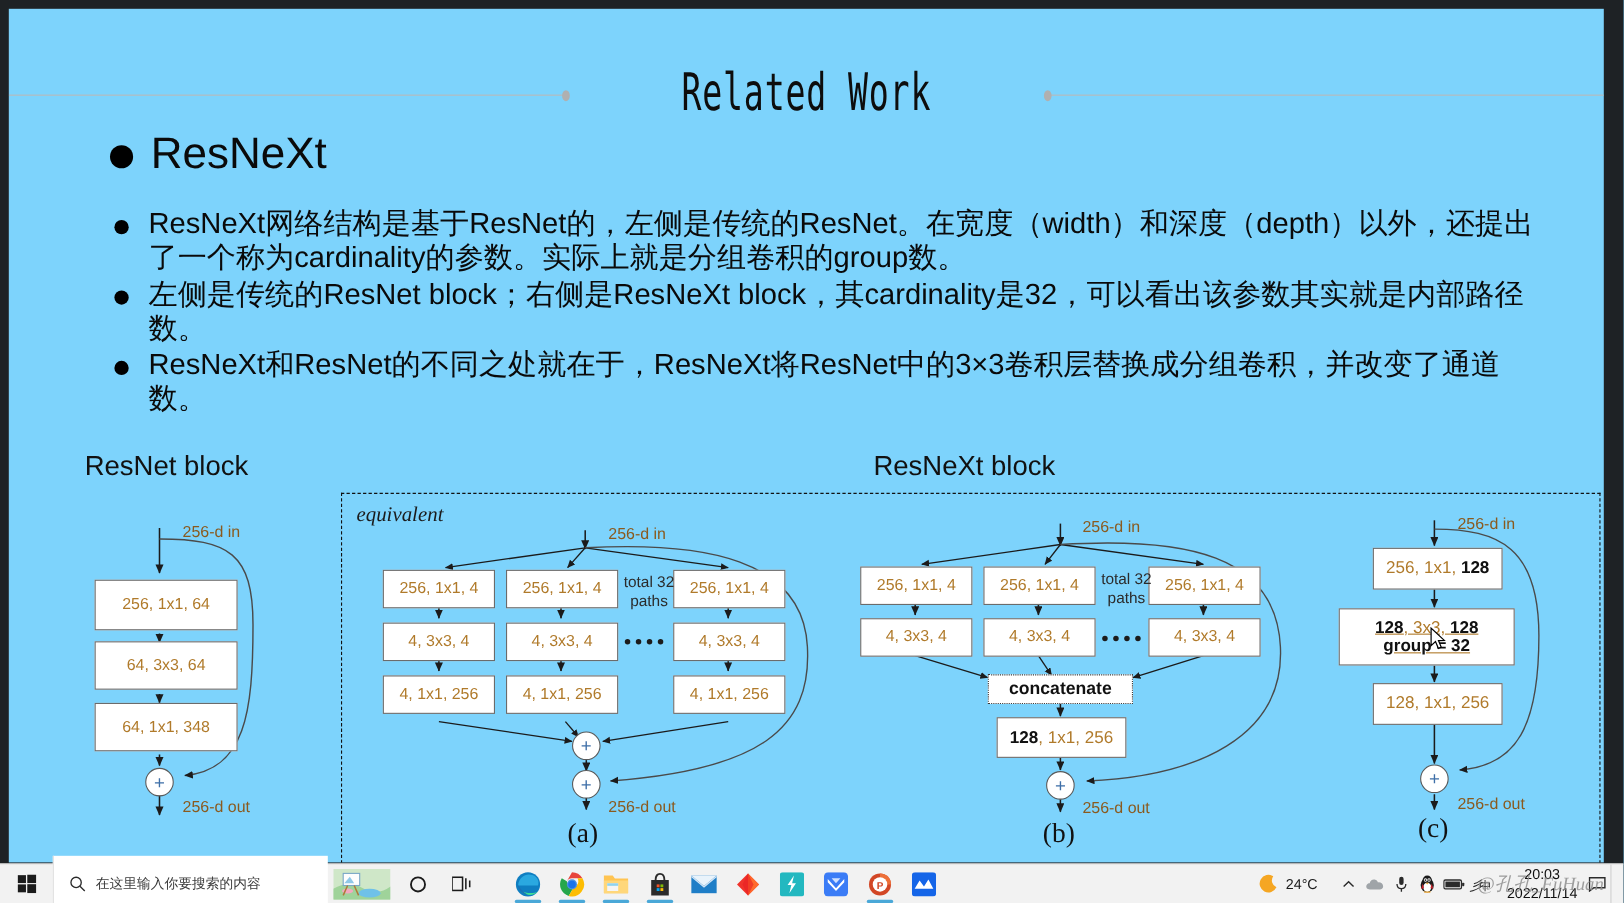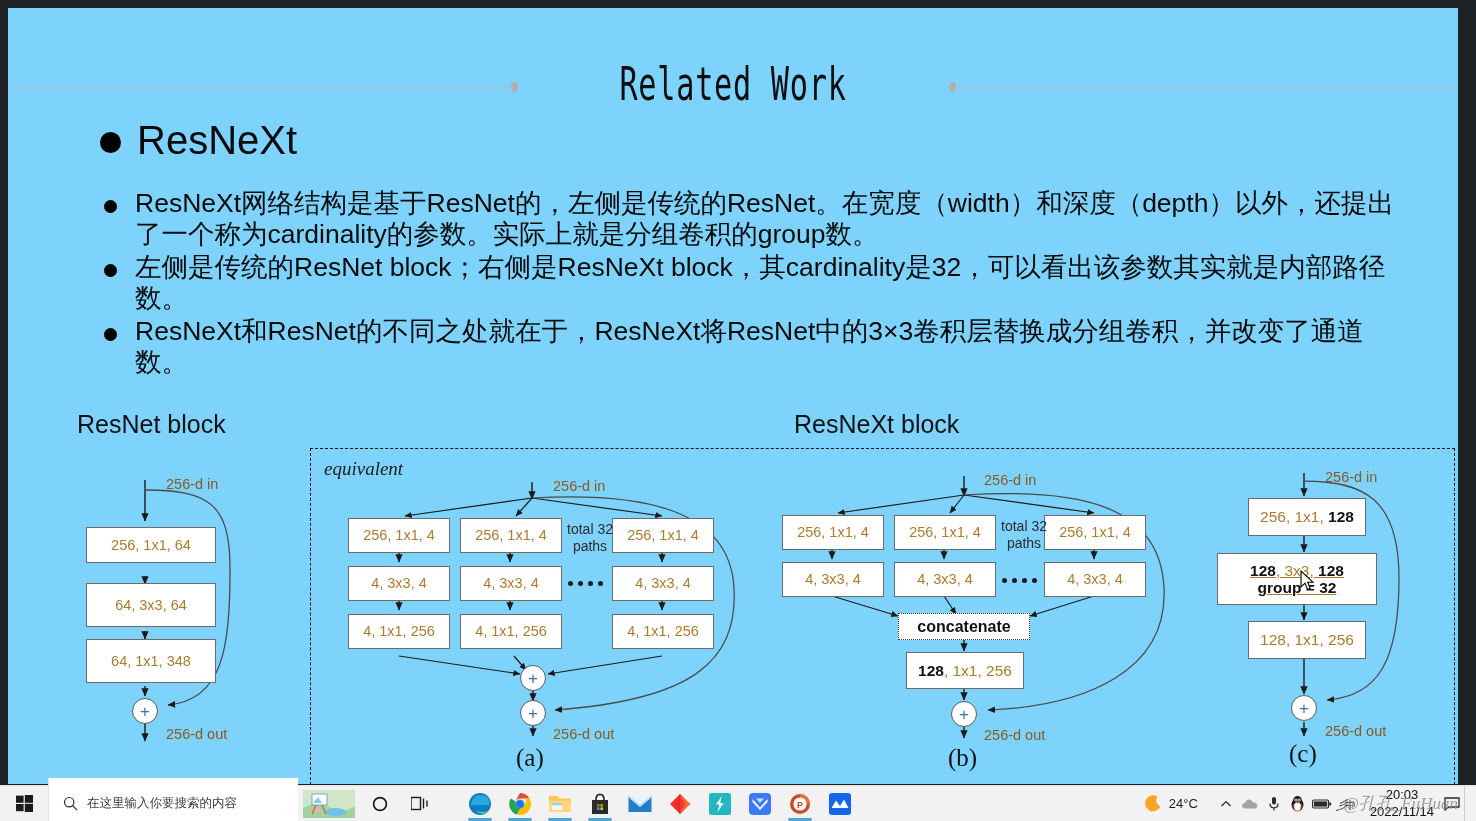--- a/index.html
+++ b/index.html
@@ -238,21 +238,21 @@
       <path d="M137,482 C200,482 222,495 222,560 C222,640 215,692 160,697" fill="none" stroke="#4a4a4a" stroke-width="1.3" marker-end="url(#ah)"></path>
 
       <line x1="137" y1="568" x2="137" y2="576" stroke="#1b1b1b" stroke-width="1.4" marker-end="url(#ah)"></line>
       <line x1="137" y1="623" x2="137" y2="631" stroke="#1b1b1b" stroke-width="1.4" marker-end="url(#ah)"></line>
       <line x1="137" y1="678" x2="137" y2="688" stroke="#1b1b1b" stroke-width="1.4" marker-end="url(#ah)"></line>
 
       <line x1="137" y1="713" x2="137" y2="733" stroke="#1b1b1b" stroke-width="1.4" marker-end="url(#ah)"></line>
     </svg>
 
     <div class="dlabel" style="left:158px; top:468px;">256-d in</div>
-    <div class="nbox" style="left:78px; top:519px; width:130px; height:36px;">256, 1x1, 64</div>
+    <div class="nbox" style="left:78px; top:519px; width:130px; height:46px;">256, 1x1, 64</div>
     <div class="nbox" style="left:78px; top:575px; width:130px; height:44px;">64, 3x3, 64</div>
     <div class="nbox" style="left:78px; top:631px; width:130px; height:44px;">64, 1x1, 348</div>
     <div class="plus" style="left:124px; top:690px;">+</div>
     <div class="dlabel" style="left:158px; top:718px;">256-d out</div>
   </div>
 
   <div class="dg" id="fig-a" style="left:302px; top:440px; width:440px; height:337px;">
     <div class="equiv" style="left:14px; top:10px;">equivalent</div>
 
     <svg class="wires" width="440" height="337">

